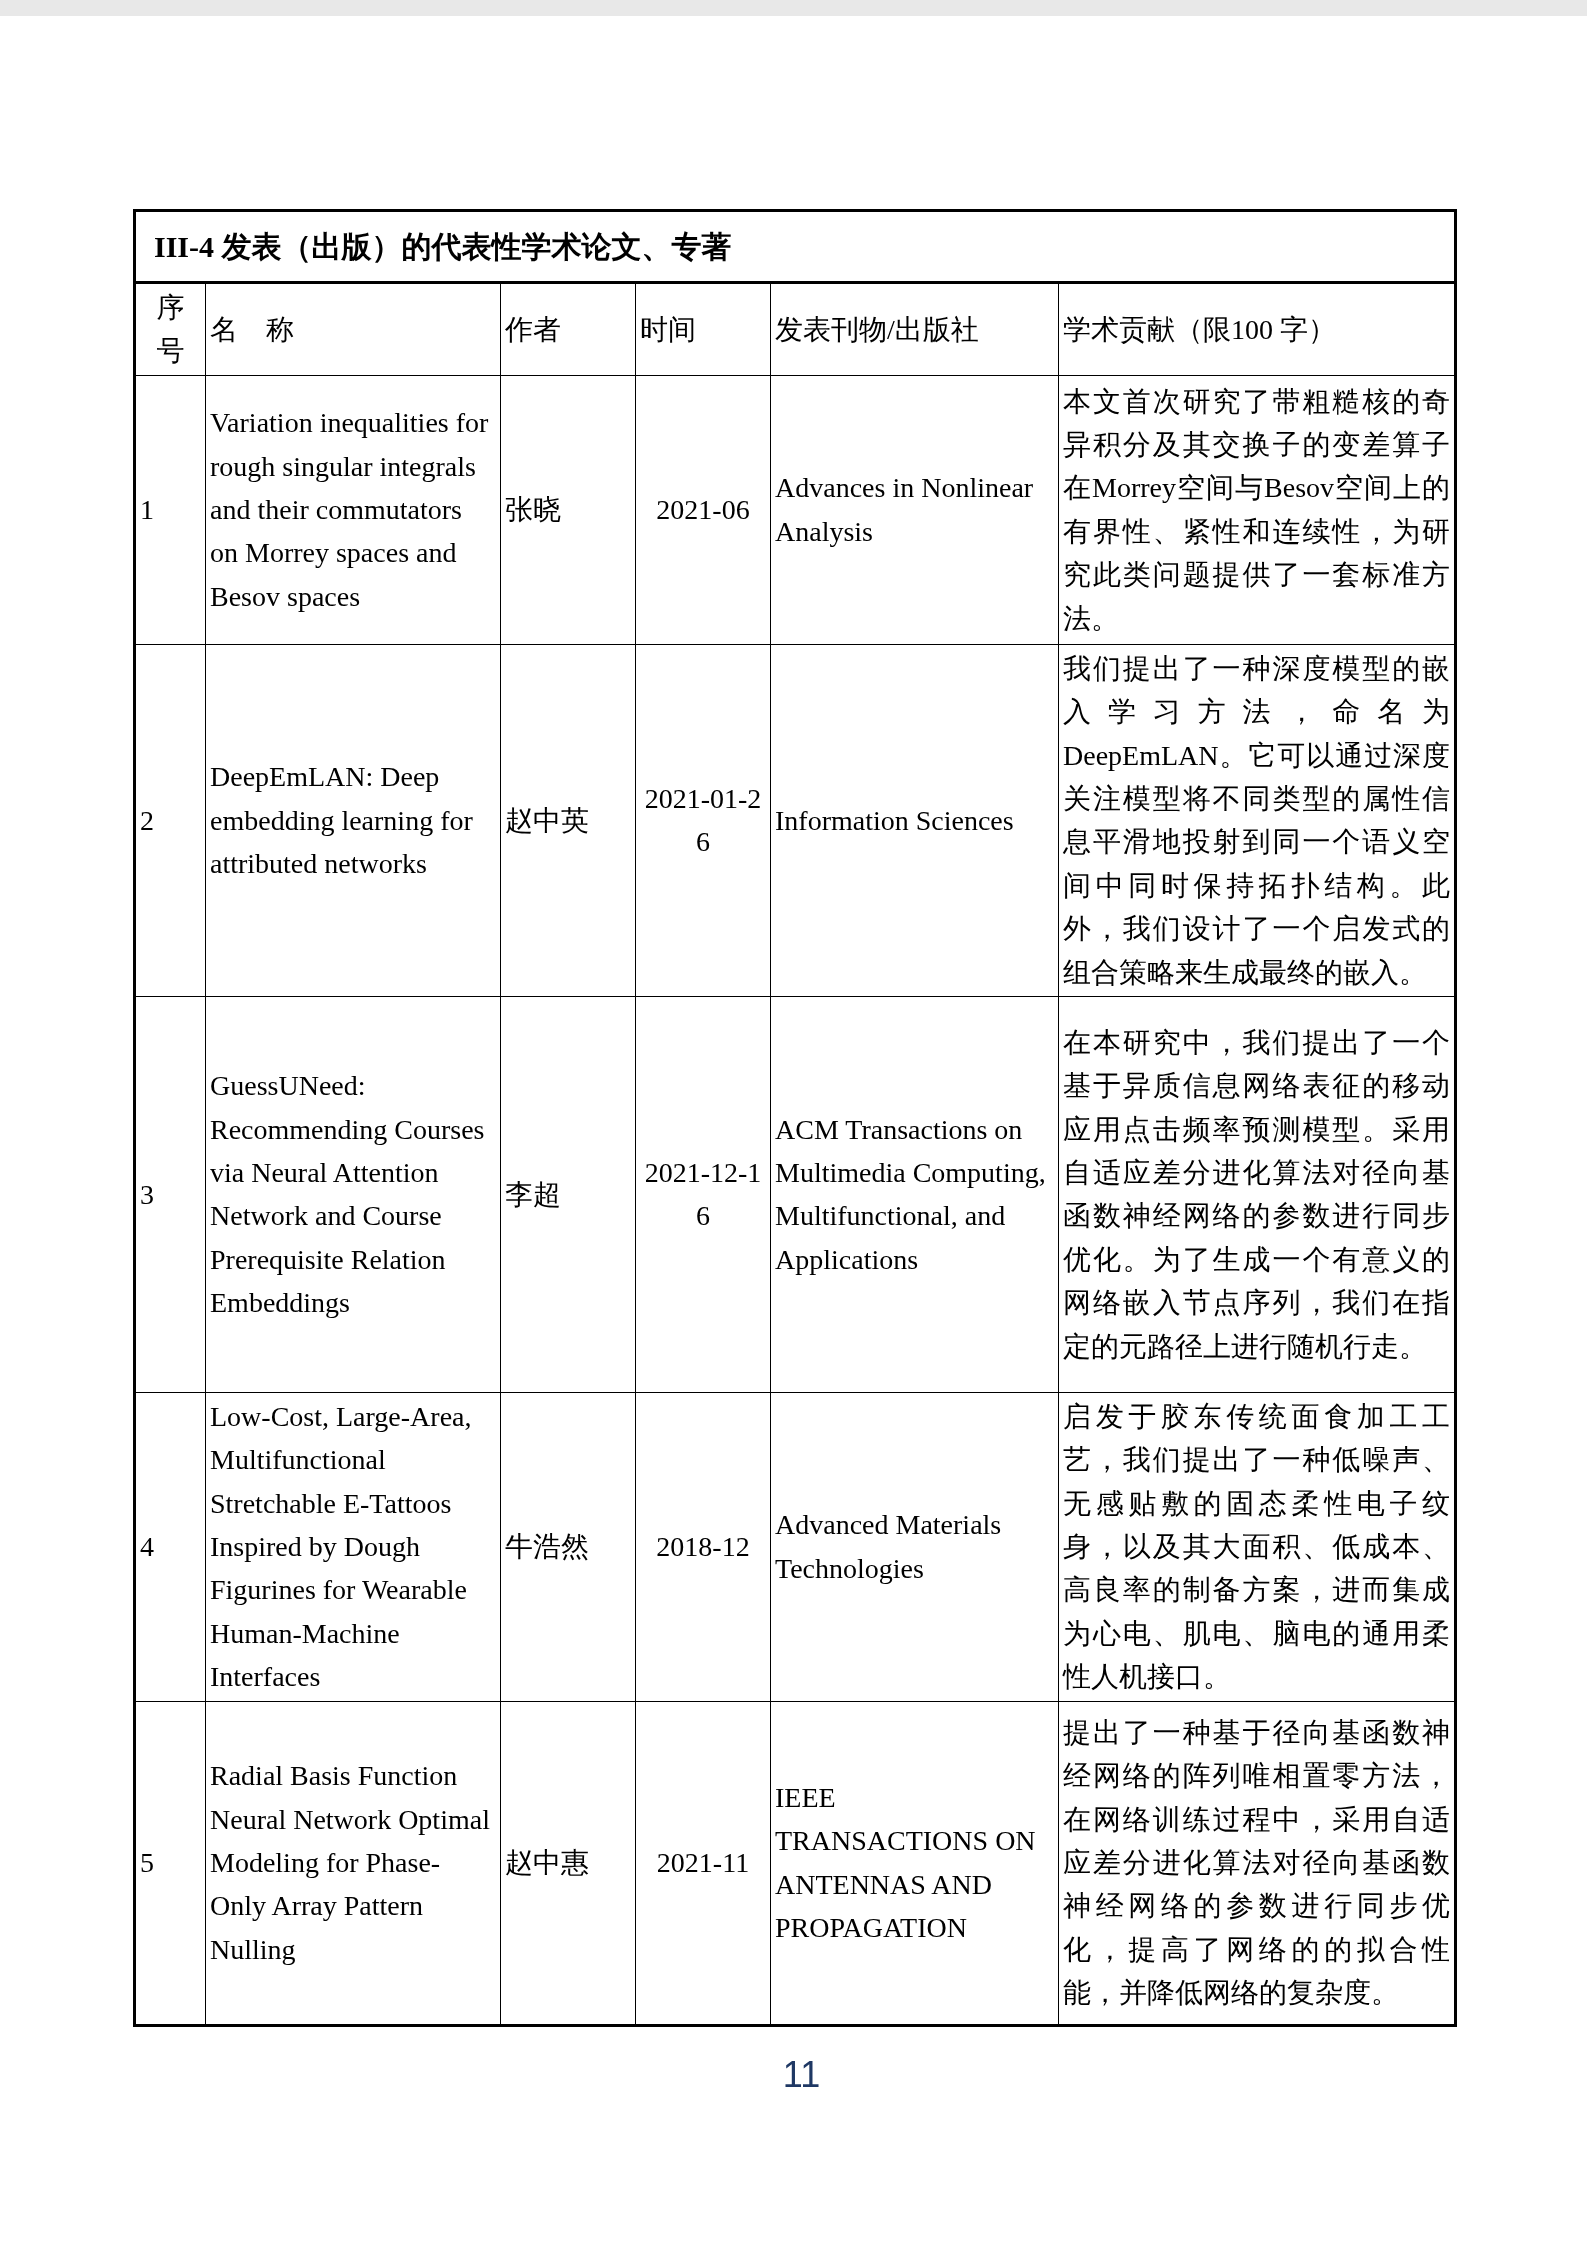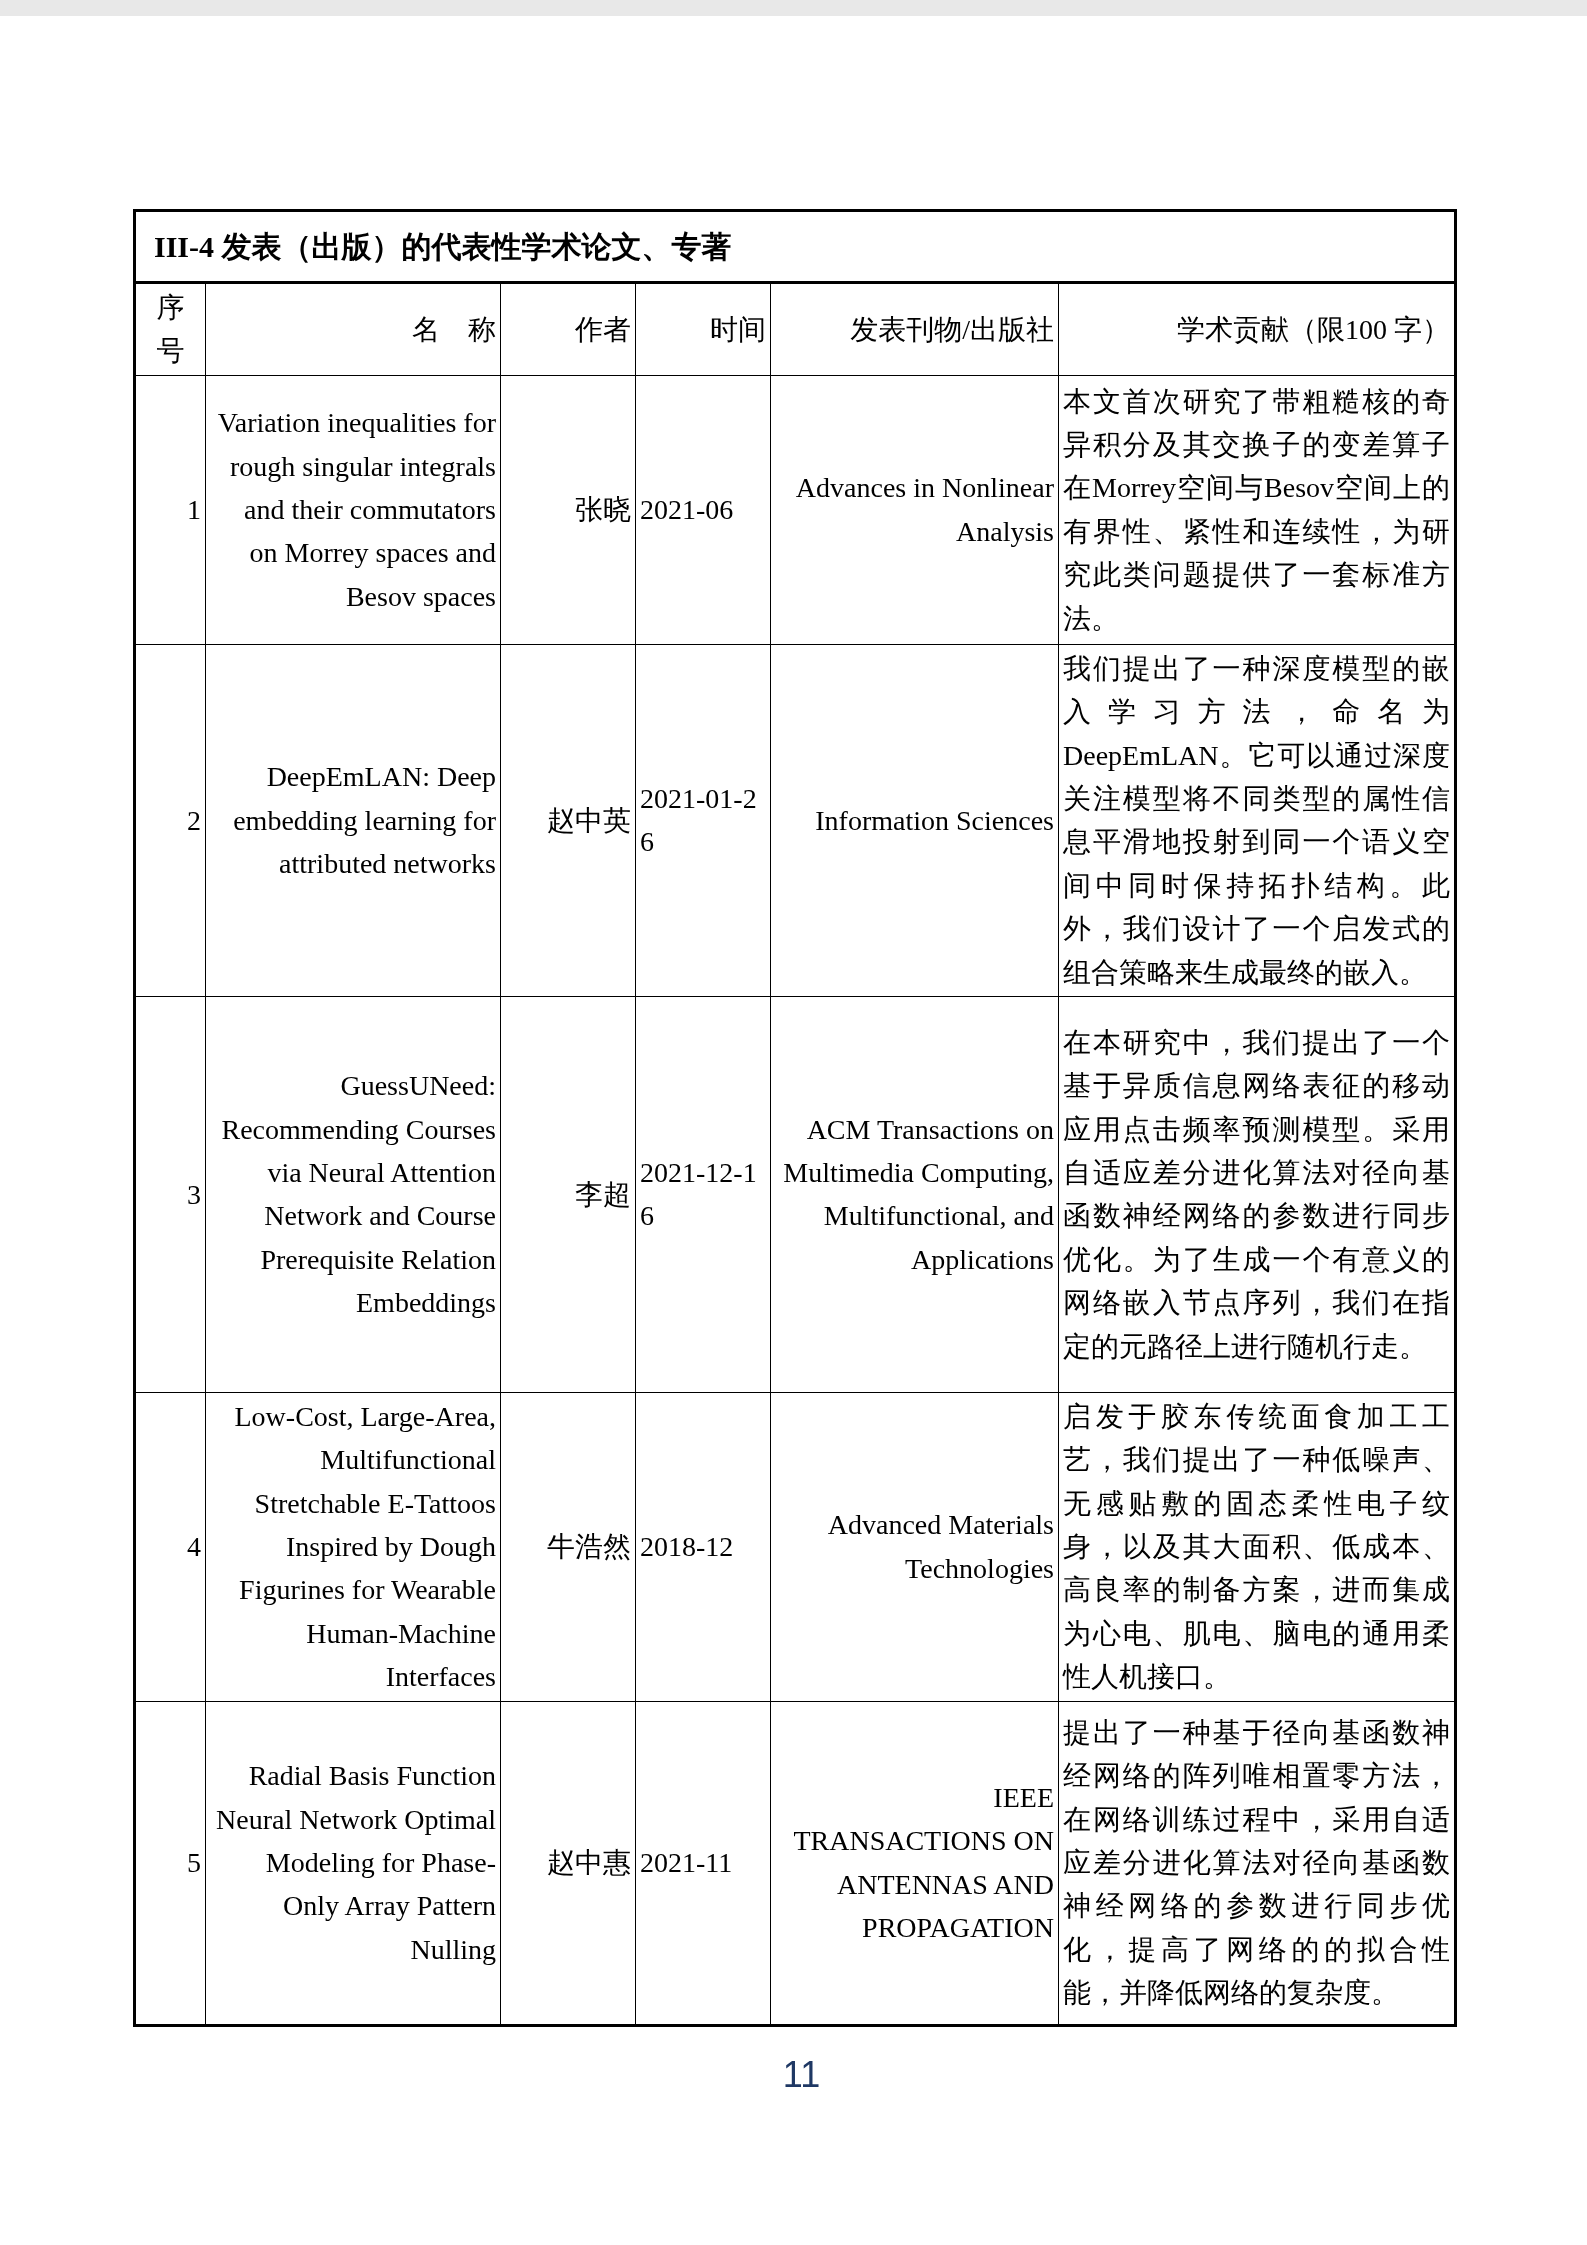--- a/index.html
+++ b/index.html
@@ -38,23 +38,23 @@
     padding-left: 18px;
     line-height: 1.2;
   }
   tr.title-row { height: 72px; }
   tr.head-row { height: 78px; }
   tr.r1 { height: 269px; }
   tr.r2 { height: 351px; }
   tr.r3 { height: 396px; }
   tr.r4 { height: 305px; }
   tr.r5 { height: 324px; }
-  .center { text-align: right; }
+  .center { text-align: left; }
   .idxhead { white-space: pre-line; line-height: 1.15; text-align: center; }
-  .datecell { word-break: break-all; }
+  .datecell { word-break: break-all; text-align: center; }
   .contrib {
     text-align: justify;
     padding: 4px 14px;
     font-family: Liberation Serif, serif;
   }
   .page-number {
     position: absolute;
     top: 2038px;
     left: 8px;
     width: 100%;

